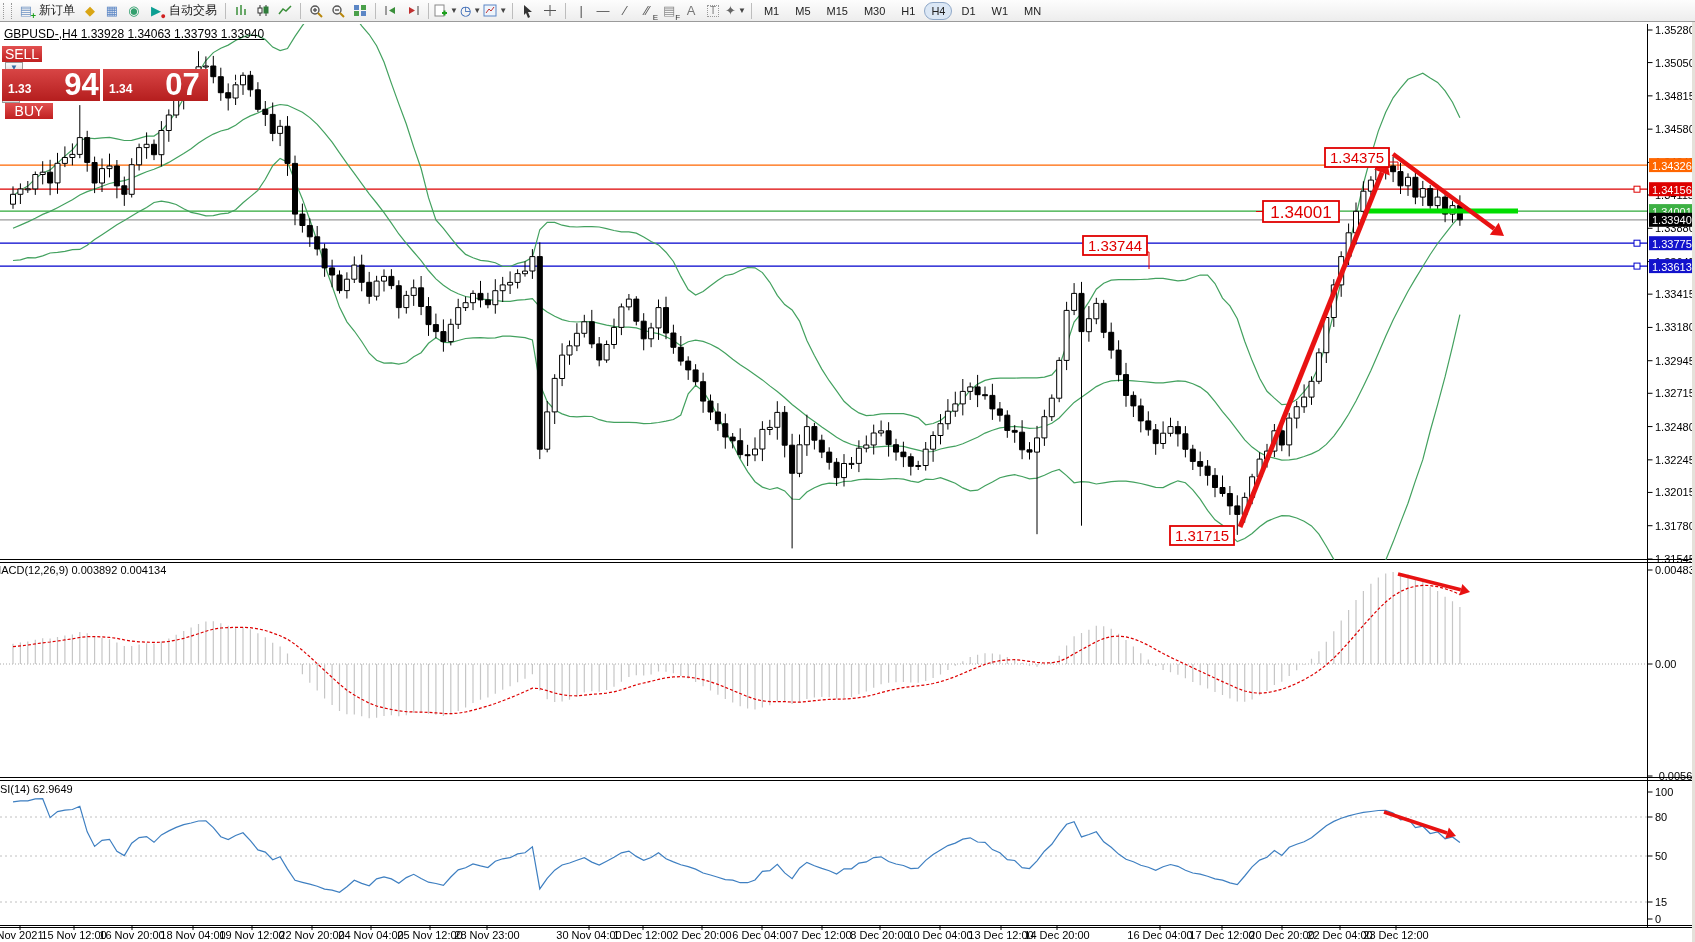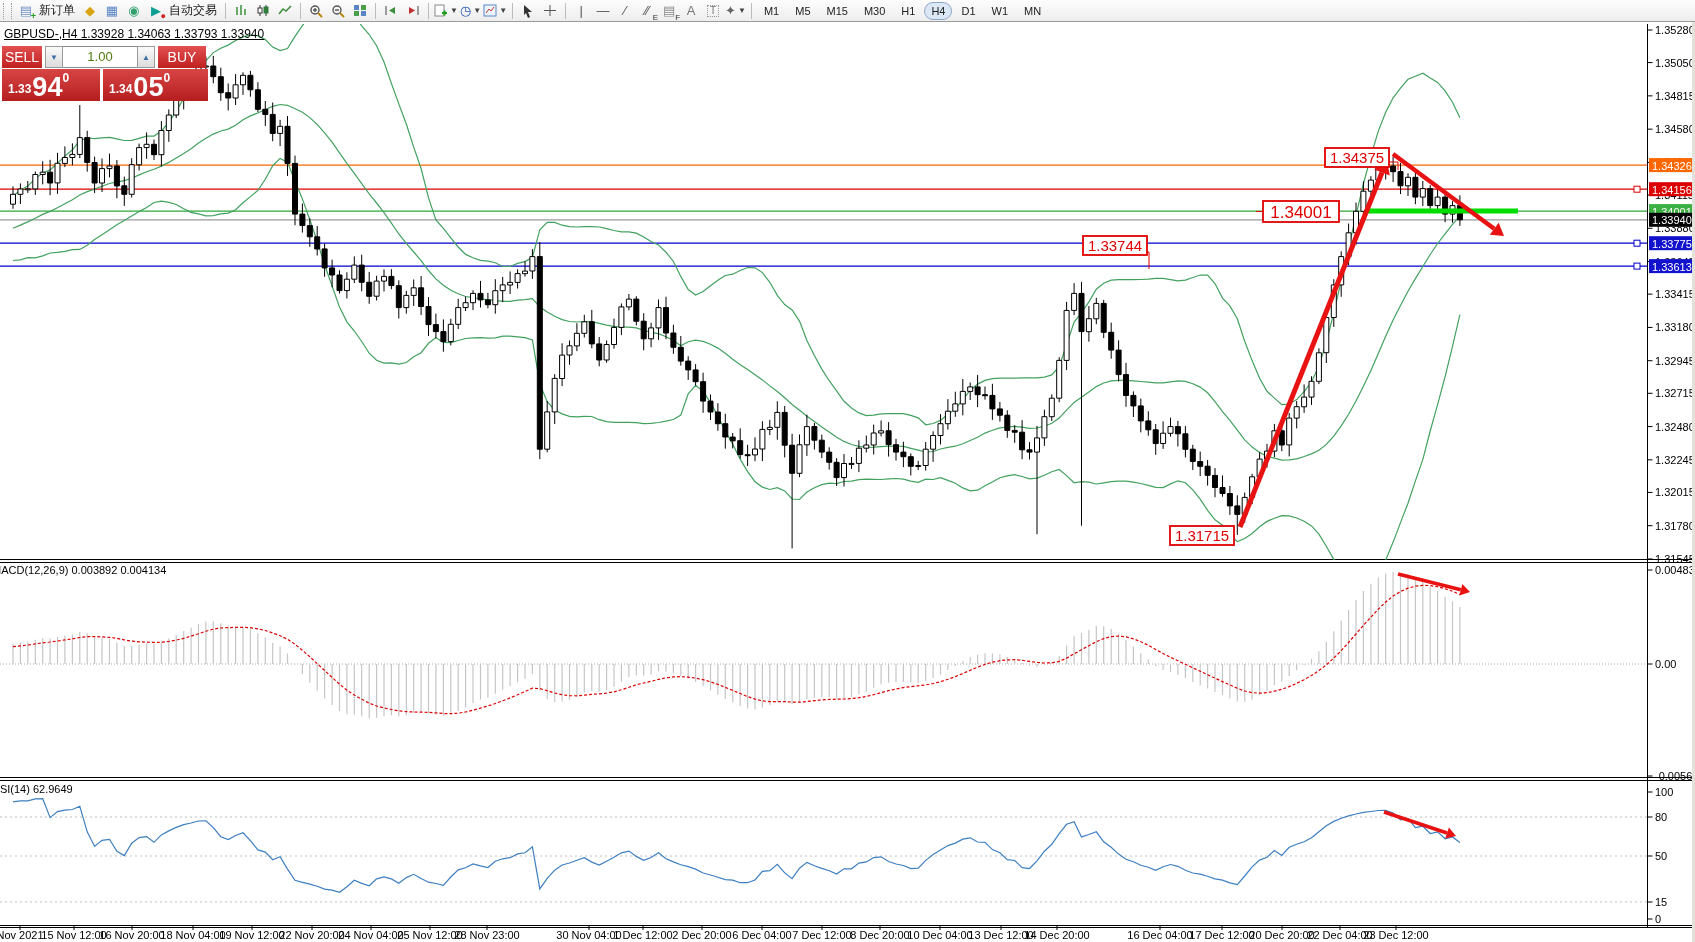--- a/index.html
+++ b/index.html
@@ -21,36 +21,36 @@
   .tf{font-size:11px;color:#222;padding:2px 6px;margin:0 1px;border:1px solid transparent;border-radius:2px;}
   .tf.active{background:#dbe7f5;border-color:#8fa8c8;border-radius:9px;}
   #tb-right{position:absolute;right:0;top:0;height:22px;width:110px;}
   #search-icon{position:absolute;left:4px;top:3px;}
   #chat-icon{position:absolute;left:32px;top:4px;}
   #chat-badge{position:absolute;left:44px;top:0px;min-width:13px;height:13px;border-radius:7px;
               background:#e03210;color:#fff;font-size:9px;font-weight:bold;text-align:center;line-height:13px;}
   
   #chart-title{position:absolute;left:4px;top:27px;font-size:12px;color:#000;z-index:6;text-decoration:underline;}
   #ock{position:absolute;left:2px;top:46px;width:208px;z-index:6;font-family:"Liberation Sans",sans-serif;}
-  #ock-row1{display:flex;height:22px;}
+  #ock-row1{display:flex;height:22px;flex-direction:column;}
   .ock-btn{background:linear-gradient(#e25050,#c02020);color:#fff;font-size:14px;display:flex;
            align-items:center;justify-content:center;}
   #sell-btn{width:40px;}
   #buy-btn{width:48px;margin-left:3px;}
   .spin{width:18px;background:linear-gradient(#fbfbfb,#dcdcdc);border:1px solid #9a9a9a;
         display:flex;align-items:center;justify-content:center;font-size:8px;color:#3a6ea5;box-sizing:border-box;}
   #vol{width:74px;border:1px solid #8a8a8a;border-left:none;border-right:none;background:#fff;
        font-size:13px;color:#4d7c0f;text-align:center;box-sizing:border-box;padding-top:2px;}
   #ock-row2{display:flex;margin-top:1px;height:32px;}
   .quote{background:linear-gradient(#d84545,#b51e1e);color:#fff;display:flex;align-items:flex-end;
-         padding:0 4px 2px 6px;}
+         padding:0 4px 2px 6px;gap:32px;}
   #quote-sell{width:88px;}
   #quote-buy{width:95px;margin-left:3px;}
   .q-small{font-size:12px;font-weight:bold;margin:0 1px 3px 0;}
-  .q-big{font-size:27px;font-weight:bold;line-height:0.9;}
+  .q-big{font-size:31px;font-weight:bold;line-height:0.9;}
   .q-sup{font-size:12px;font-weight:bold;margin-bottom:14px;}
   
   #chart-svg{position:absolute;left:0;top:0;z-index:1;}
   #anno-svg{position:absolute;left:0;top:0;z-index:4;pointer-events:none;}
   .ind-label{position:absolute;left:-8px;font-size:11px;color:#000;z-index:2;white-space:nowrap;}
   #right-edge{position:absolute;right:0;top:22px;width:3px;height:920px;background:#e4e1da;z-index:5;}
 </style>
 </head>
 <body>
 
@@ -231,21 +231,21 @@
       <div id="buy-btn" class="ock-btn">BUY</div>
     </div>
     <div id="ock-row2">
       <div id="quote-sell" class="quote">
         <span class="q-small">1.33</span>
         <span class="q-big">94</span>
         <span class="q-sup">0</span>
       </div>
       <div id="quote-buy" class="quote">
         <span class="q-small">1.34</span>
-        <span class="q-big">05</span>
+        <span class="q-big">07</span>
         <span class="q-sup">0</span>
       </div>
     </div>
   </div>
 
   <div class="ind-label" style="top:564px">MACD(12,26,9) 0.003892 0.004134</div>
   <div class="ind-label" style="top:783px">RSI(14) 62.9649</div>
 
   <div id="chart-svg"><svg width="1695" height="942" xmlns="http://www.w3.org/2000/svg">
         <defs>

